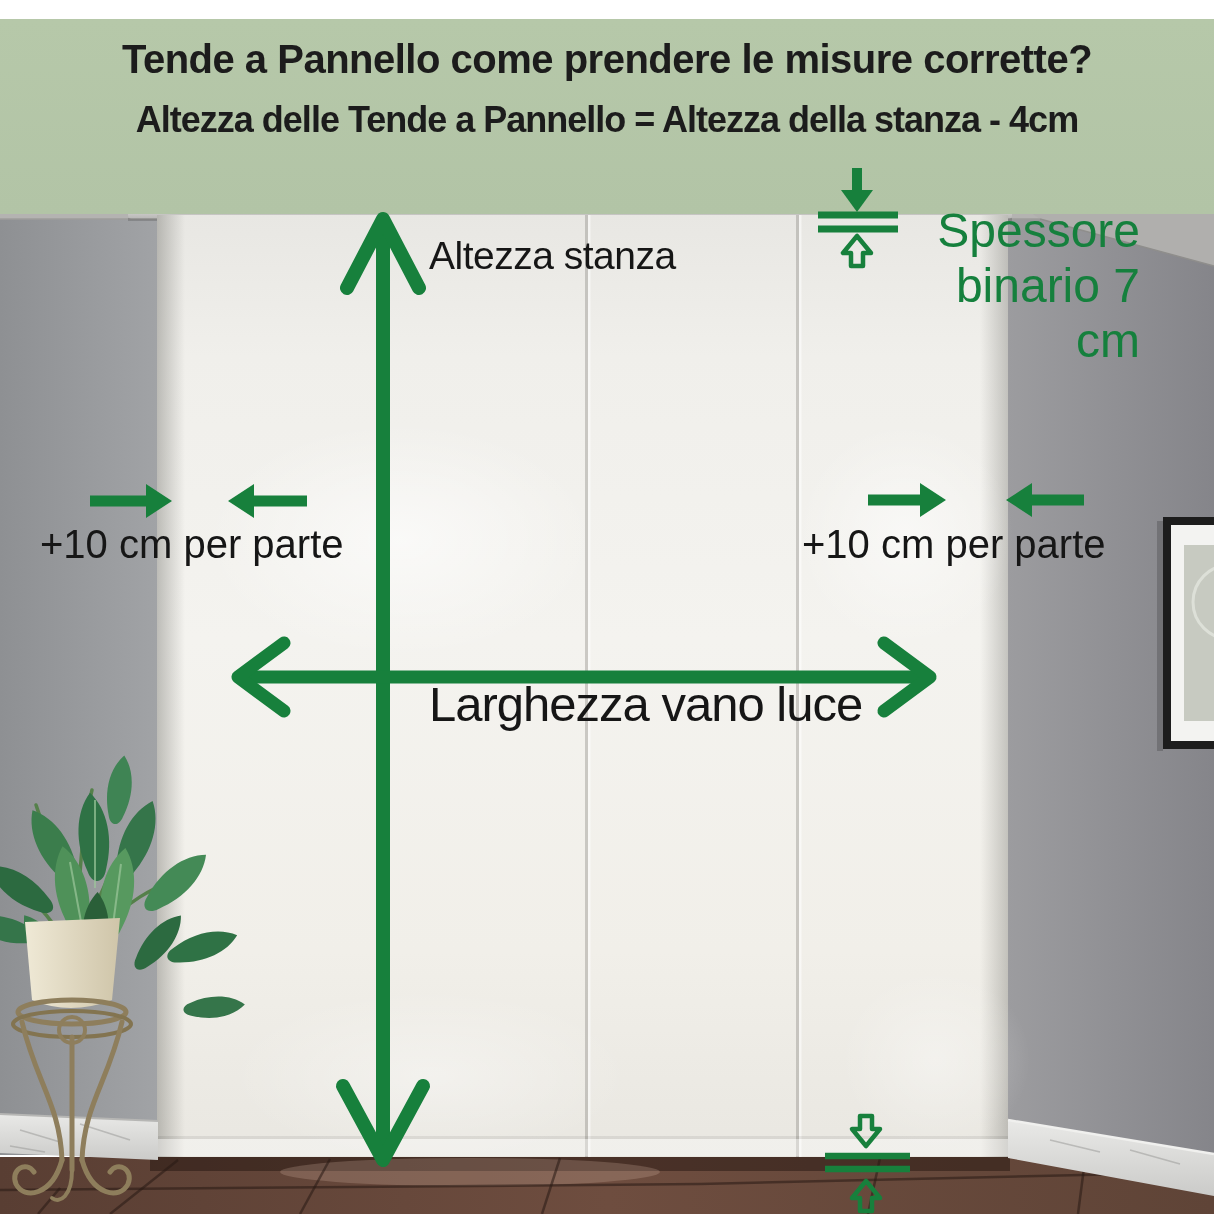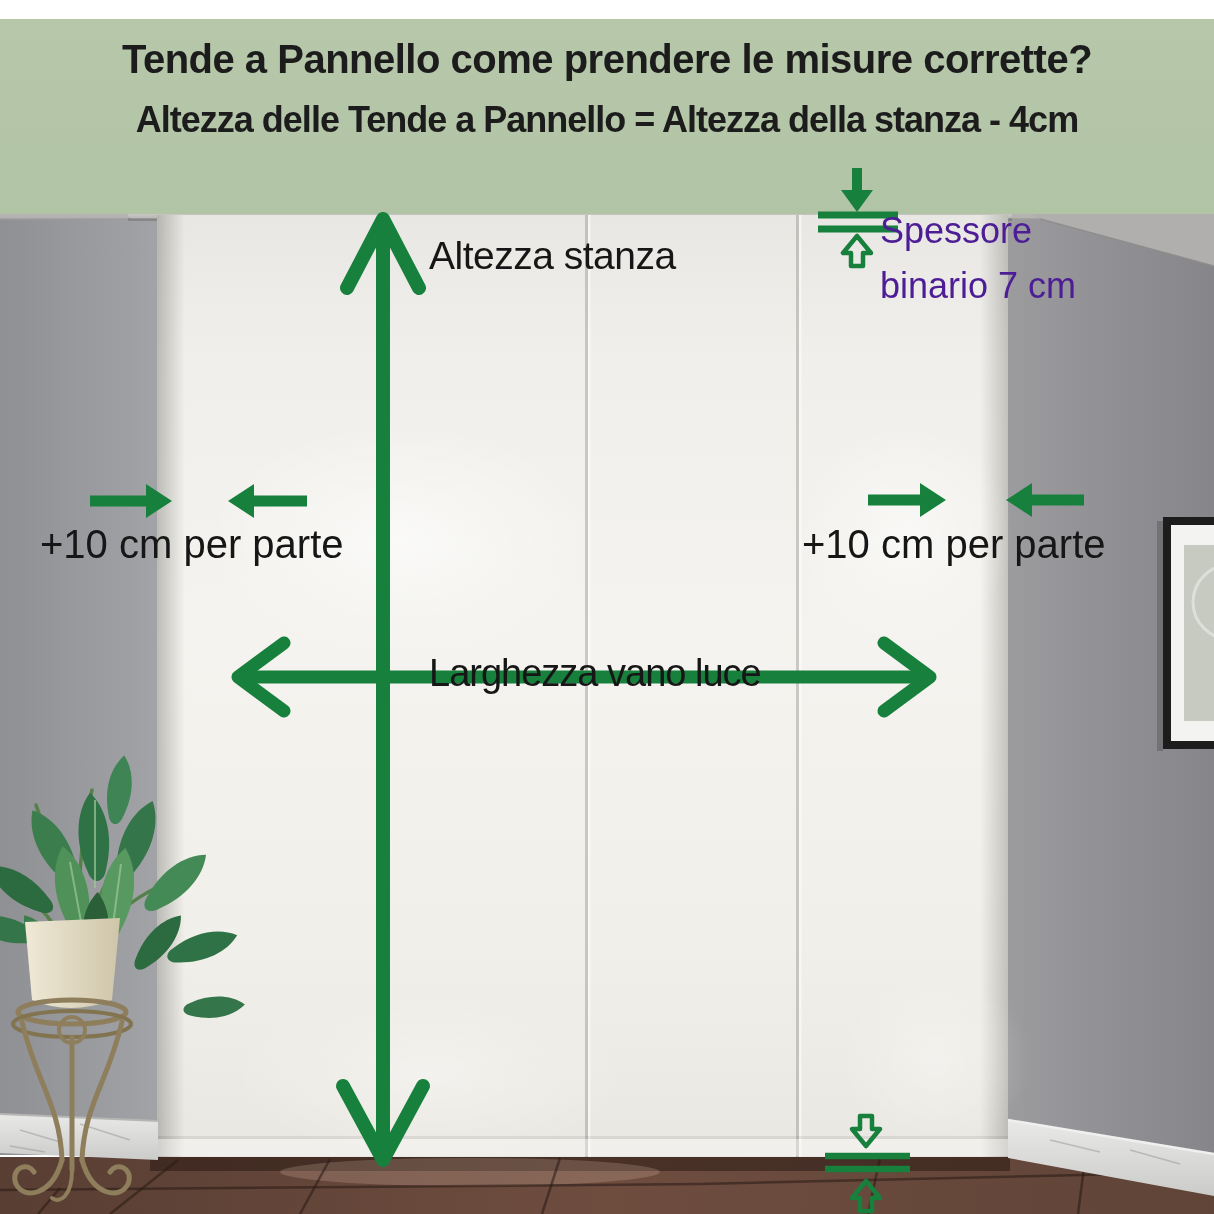--- a/index.html
+++ b/index.html
@@ -16,25 +16,25 @@
   .header .title{position:absolute;top:18px;left:0;width:100%;text-align:center;
           font-size:40px;font-weight:700;letter-spacing:-0.5px;color:var(--ink,#1c1c1c);}
   .header .formula{position:absolute;left:0;width:100%;text-align:center;
           font-size:36px;font-weight:700;letter-spacing:-1px;color:var(--ink,#1c1c1c);}
   .f1{top:80px;} .f2{top:131px;}
 
   
   .lbl{position:absolute;color:#161616;z-index:20;white-space:nowrap;}
   .lbl.bold{font-weight:400;}
   #lbl-altezza{left:429px;top:234px;font-size:39px;letter-spacing:-0.5px;}
-  #lbl-larghezza{left:429px;top:652px;font-size:38px;letter-spacing:-1px;}
+  #lbl-larghezza{left:429px;top:676px;font-size:49px;letter-spacing:-1px;}
   #lbl-allow-left{left:40px;top:522px;font-size:40px;}
   #lbl-allow-right{left:802px;top:522px;font-size:40px;}
-  .twoline{position:absolute;z-index:20;text-align:left;color:#4c1d95;
-           font-size:36px;line-height:55px;}
+  .twoline{position:absolute;z-index:20;text-align:right;color:#15803d;
+           font-size:48px;line-height:55px;}
   #lbl-track{left:880px;top:203px;width:260px;}
   #lbl-floor{left:903px;top:1096px;width:255px;line-height:59px;}
 
   .arrows{z-index:15;pointer-events:none;}
 </style>
 </head>
 <body>
 
 <div class="stage">
 

